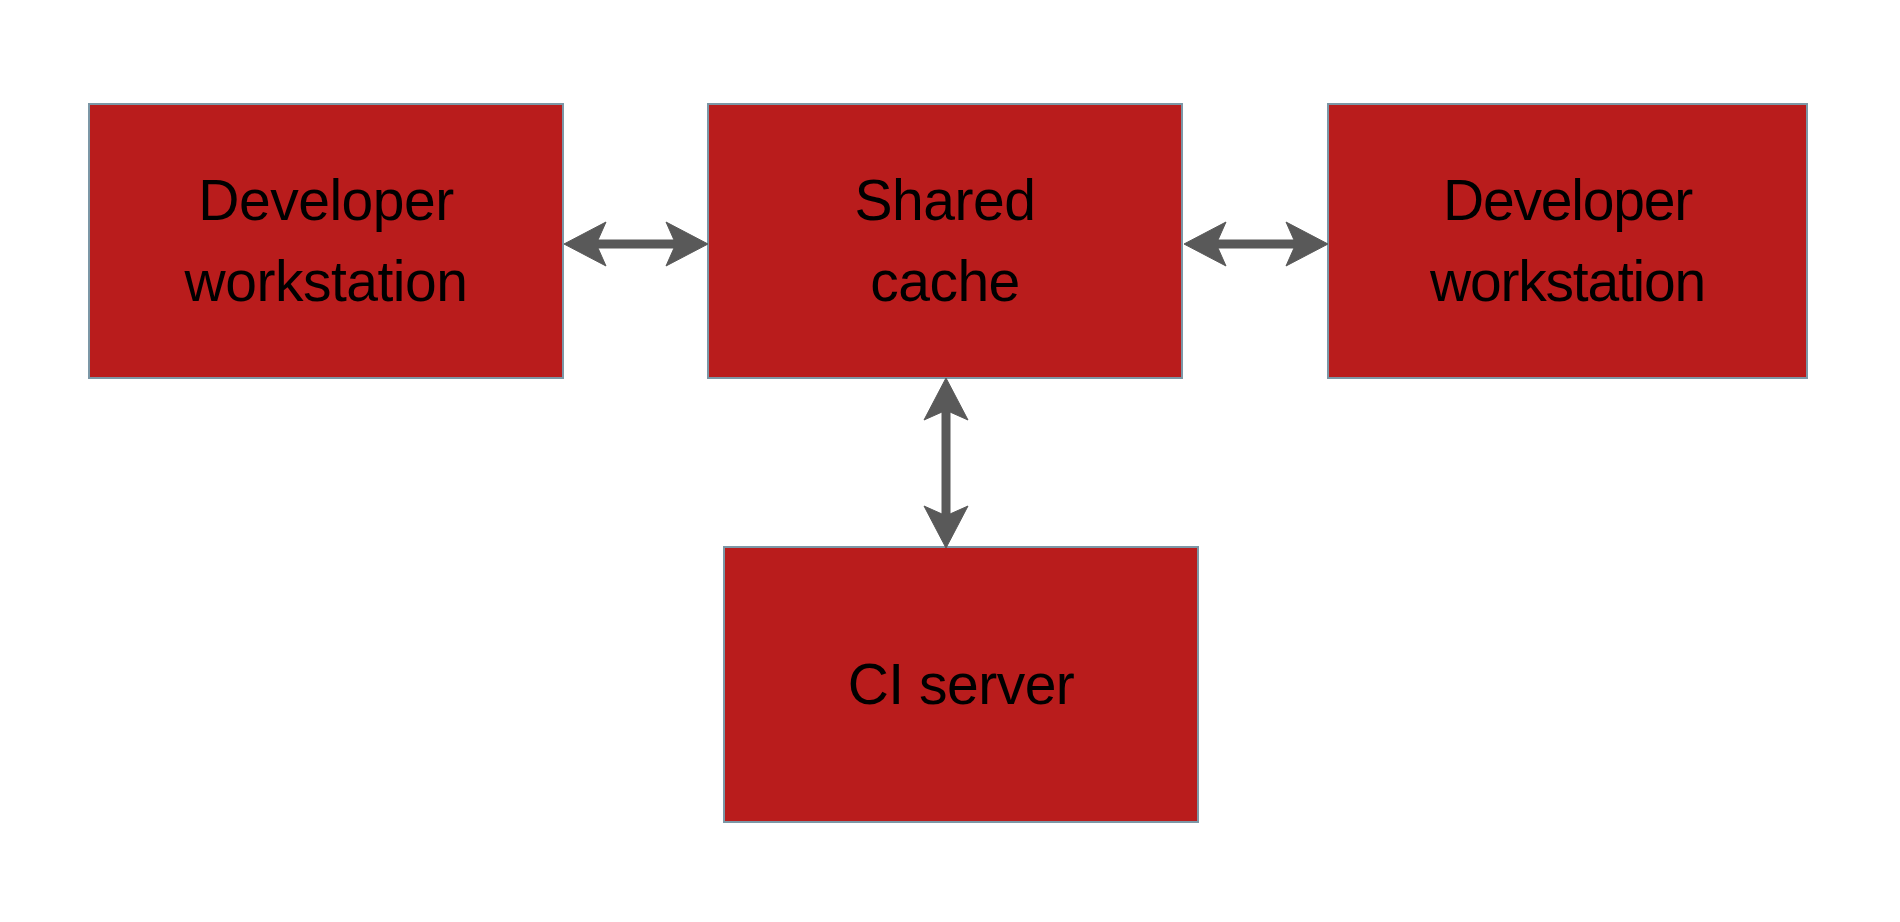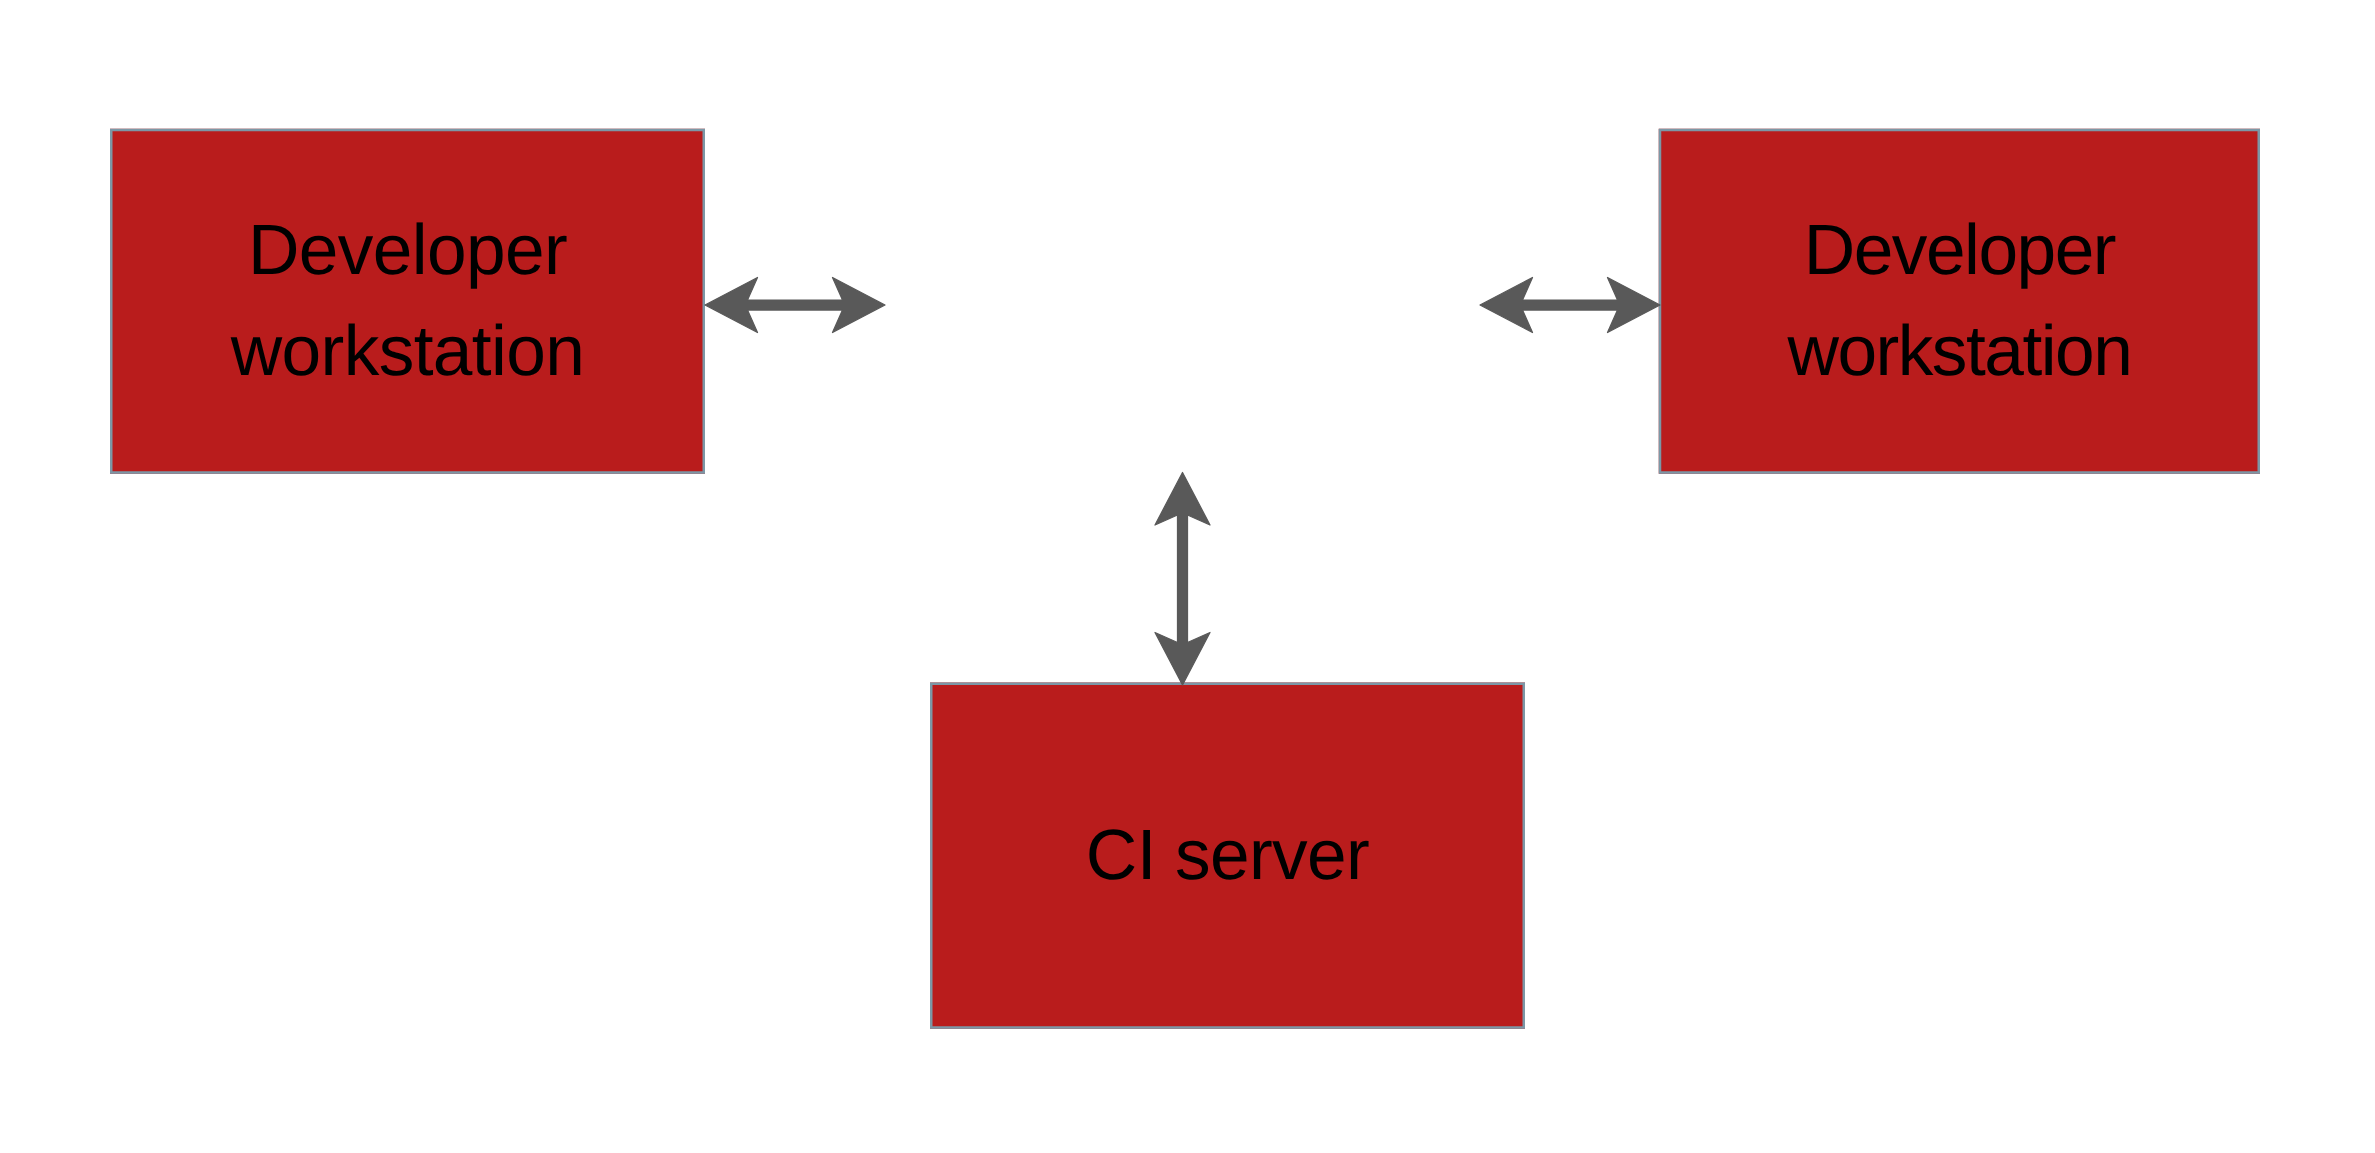--- a/index.html
+++ b/index.html
@@ -34,21 +34,21 @@
     line-height: 1.43;
     color: #000000;
     letter-spacing: -0.5px;
     font-weight: 400;
     white-space: pre-line;
     padding: 0 6px;
   }
   .node-dev-left  { left: 88px;   top: 103px; width: 476px; height: 276px; }
   .node-cache     { left: 707px;  top: 103px; width: 476px; height: 276px; }
   .node-dev-right { left: 1327px; top: 103px; width: 481px; height: 276px; }
-  .node-ci        { left: 744px;  top: 546px; width: 476px; height: 277px; }
+  .node-ci        { left: 723px;  top: 546px; width: 476px; height: 277px; }
 
   .node-dev-right .node-label { letter-spacing: -1.2px; padding: 0 2px; }
 
   .edge {
     position: absolute;
     overflow: visible;
   }
   .edge svg { display: block; overflow: visible; }
 
   .edge-h-left  { left: 560px;  top: 213px; width: 152px; height: 62px; }
@@ -58,20 +58,24 @@
 </head>
 <body>
 
 <div id="canvas">
 
   <div class="node node-dev-left">
     <span class="node-label">Developer
 workstation</span>
   </div>
 
+  <div class="node node-cache">
+    <span class="node-label">Shared
+cache</span>
+  </div>
 
   <div class="node node-dev-right">
     <span class="node-label">Developer
 workstation</span>
   </div>
 
   <div class="node node-ci">
     <span class="node-label">CI server</span>
   </div>
 

